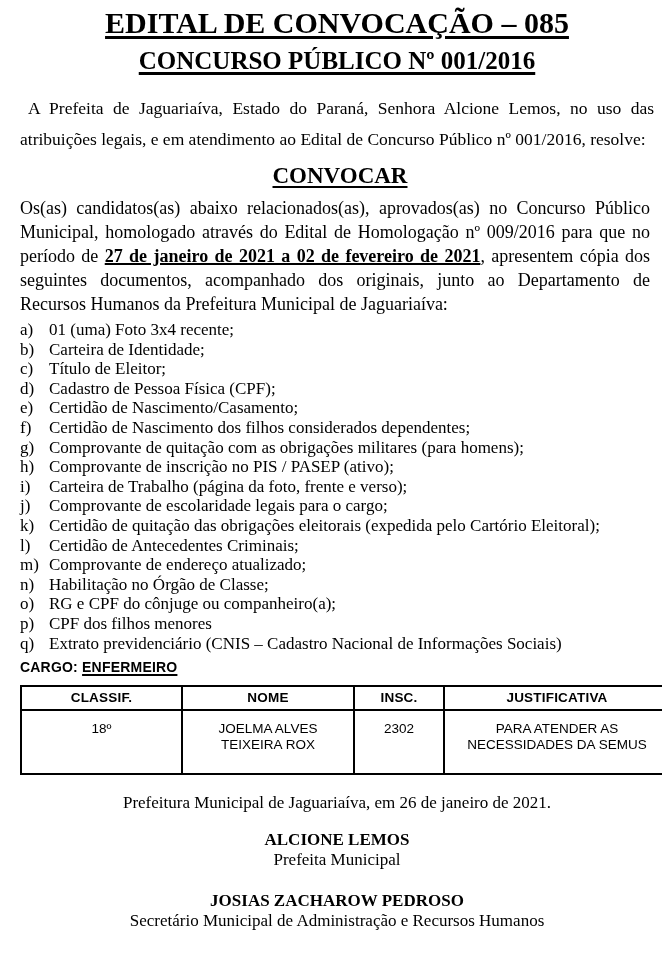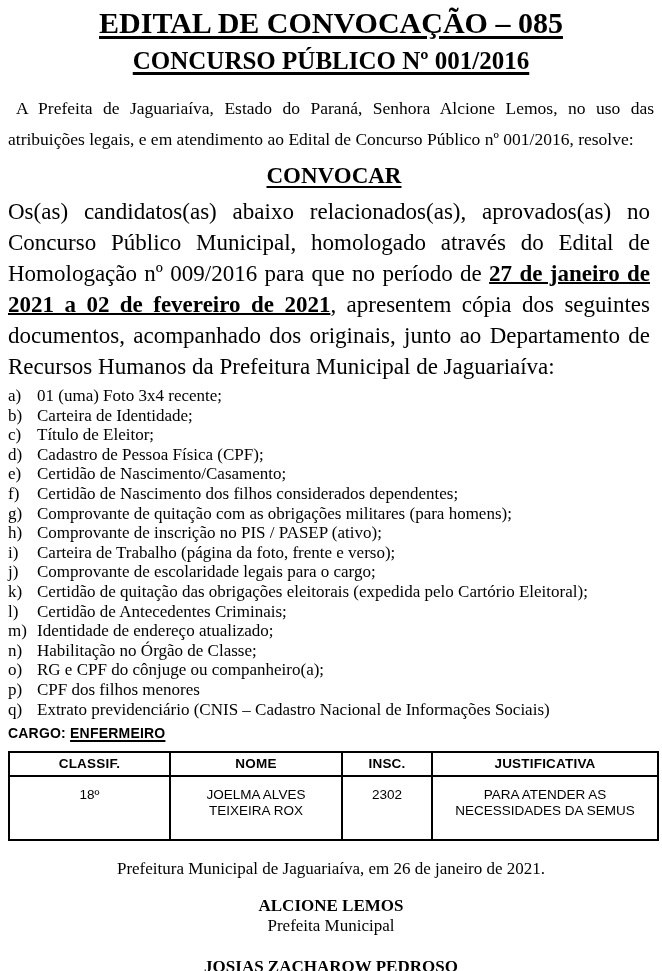--- a/index.html
+++ b/index.html
@@ -2,21 +2,21 @@
 <html><head>
 <meta charset="utf-8">
 <style>
   html, body { margin: 0; padding: 0; }
   body {
     width: 662px; height: 971px;
     background: #ffffff; color: #000000;
     font-family: "Liberation Serif", serif;
     overflow: hidden;
   }
-  .page { box-sizing: border-box; width: 662px; height: 922px; padding: 4px 8px 0 8px; }
+  .page { box-sizing: border-box; width: 662px; height: 922px; padding: 4px 8px 0 20px; }
 
   .title1 { margin: 0; text-align: center; font-weight: bold; font-size: 30px; line-height: 38px; }
   .title2 { margin: 2px; text-align: center; font-weight: bold; font-size: 25px; line-height: 33px; }
   .title-underline {
     text-decoration: underline;
     text-decoration-thickness: 2.5px;
     text-underline-offset: 3px;
   }
 
   .intro {
@@ -24,21 +24,21 @@
     font-size: 17.5px; line-height: 31px;
     text-align: justify; text-indent: 8px;
   }
 
   .convocar-row { margin: 5px 0 0 0; text-align: center; }
   .convocar {
     font-weight: bold; font-size: 23px; line-height: 31px;
     text-decoration: underline; text-decoration-thickness: 2px; text-underline-offset: 3px; margin-left: 6px;
   }
 
-  .body-par { margin: 5px 4px 0 0; font-size: 23px; line-height: 31px; text-align: justify; }
+  .body-par { margin: 5px 4px 0 0; font-size: 18px; line-height: 24px; text-align: justify; }
   .hl { font-weight: bold; text-decoration: underline; text-decoration-thickness: 2px; }
 
   .doc-list { margin-top: 4px; font-size: 17px; line-height: 19.6px; }
   .doc-item { display: flex; }
   .doc-letter { flex: 0 0 29px; width: 29px; }
   .doc-text { flex: 1; }
 
   .cargo {
     margin-top: 6px;
     font-family: "Liberation Sans", sans-serif;
@@ -133,21 +133,21 @@
     <div class="doc-item">
         <span class="doc-letter">k)</span>
         <span class="doc-text">Certidão de quitação das obrigações eleitorais (expedida pelo Cartório Eleitoral);</span>
       </div>
     <div class="doc-item">
         <span class="doc-letter">l)</span>
         <span class="doc-text">Certidão de Antecedentes Criminais;</span>
       </div>
     <div class="doc-item">
         <span class="doc-letter">m)</span>
-        <span class="doc-text">Identidade de endereço atualizado;</span>
+        <span class="doc-text">Comprovante de endereço atualizado;</span>
       </div>
     <div class="doc-item">
         <span class="doc-letter">n)</span>
         <span class="doc-text">Habilitação no Órgão de Classe;</span>
       </div>
     <div class="doc-item">
         <span class="doc-letter">o)</span>
         <span class="doc-text">RG e CPF do cônjuge ou companheiro(a);</span>
       </div>
     <div class="doc-item">

